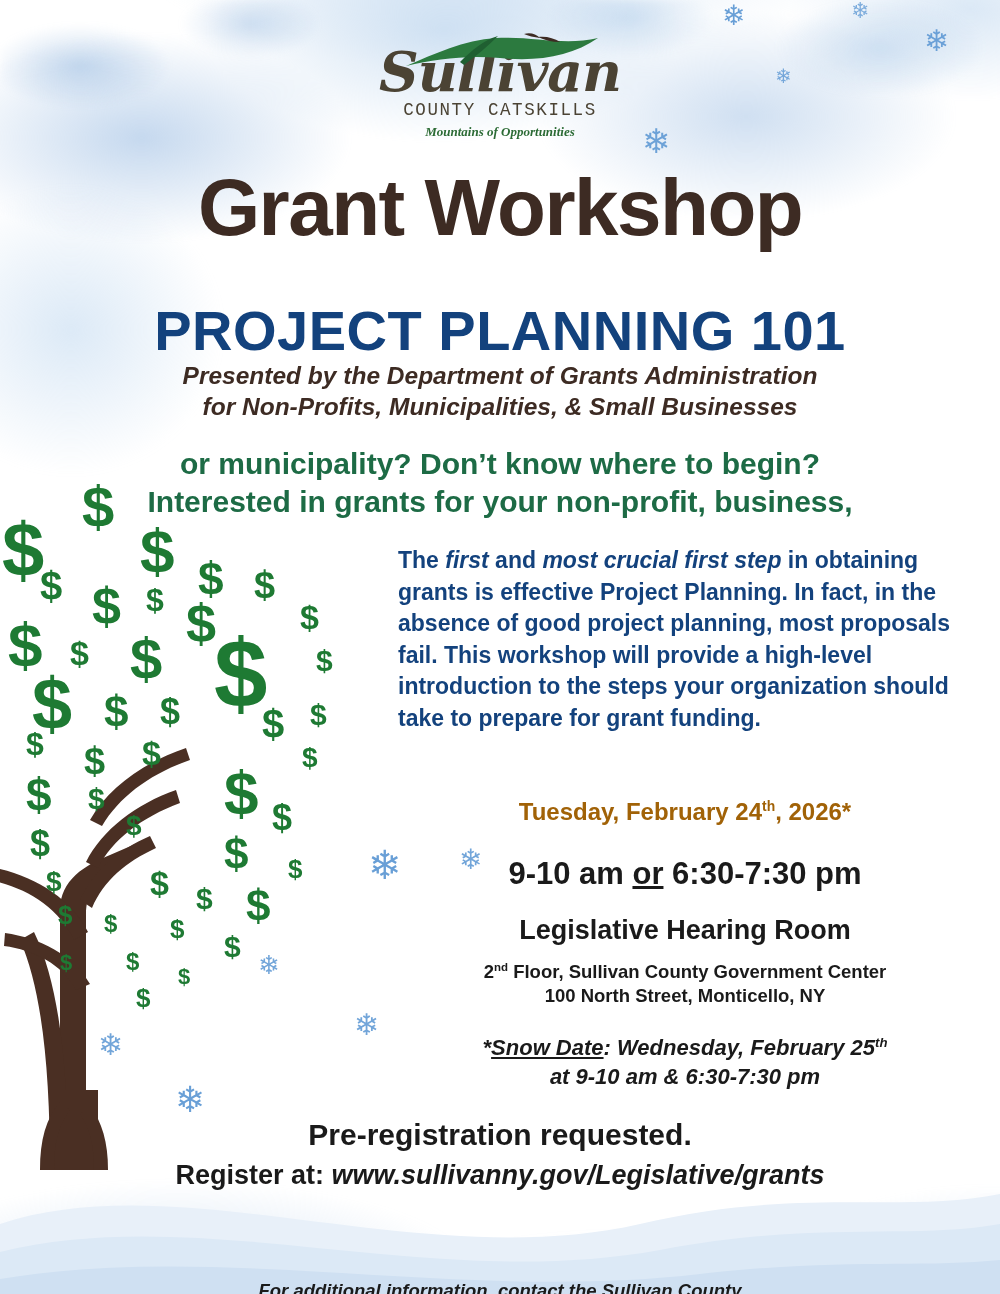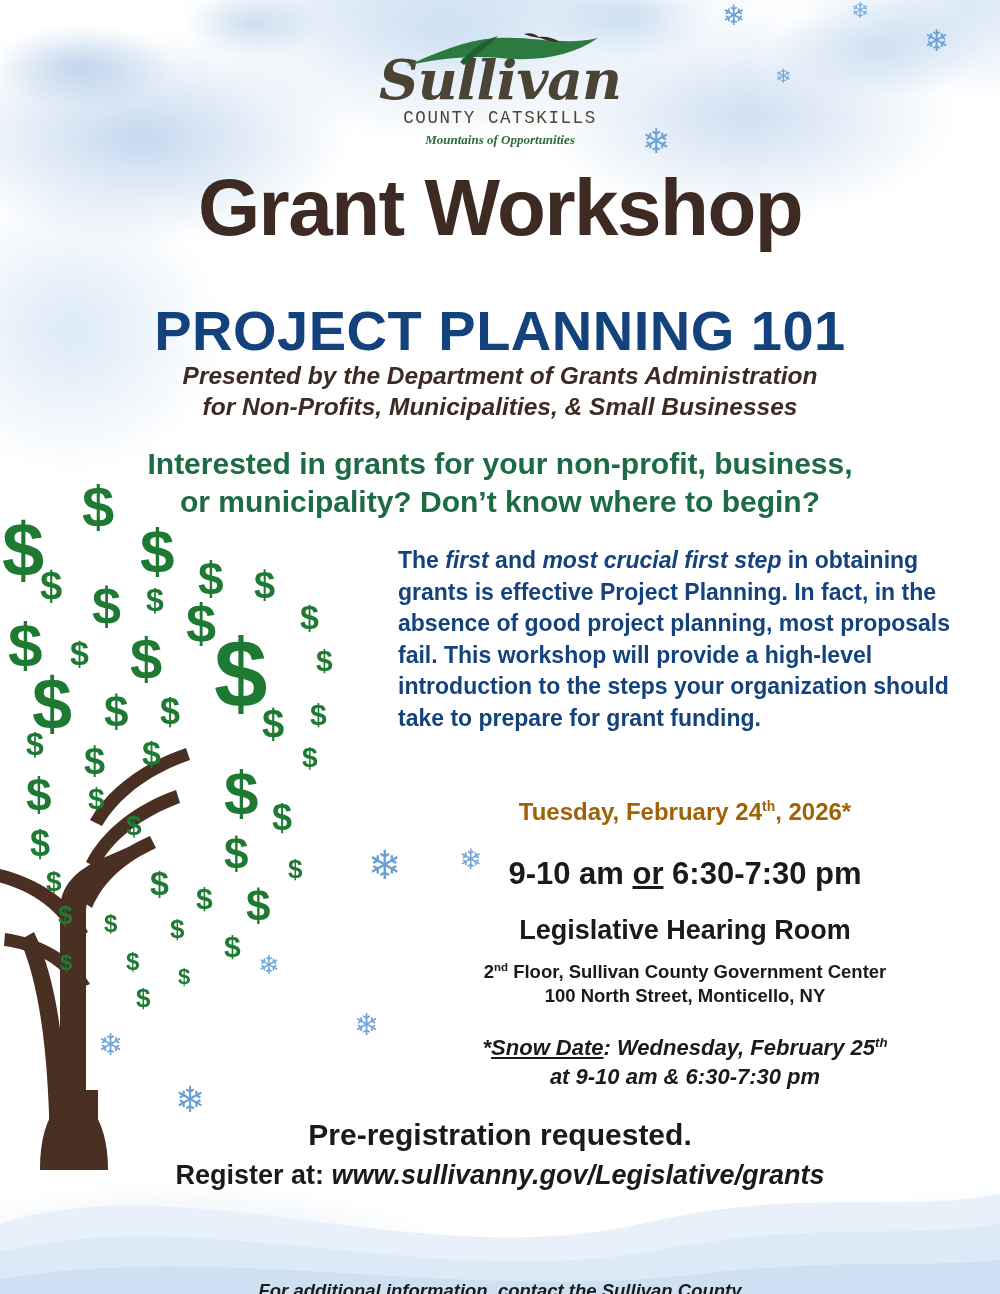--- a/index.html
+++ b/index.html
@@ -82,21 +82,21 @@
     height: 140px;
   }
   .logo-script {
     font-family: "DejaVu Serif", serif;
     font-style: italic;
     font-weight: bold;
     font-size: 55px;
     color: #4b4334;
     letter-spacing: -1px;
     line-height: 60px;
-    margin-top: 32px;
+    margin-top: 24px;
   }
   .logo-sub {
     font-family: Liberation Mono, monospace;
     font-size: 17.5px;
     letter-spacing: 1.6px;
     color: #4b4334;
     font-weight: normal;
     margin-top: -2px;
   }
   .logo-tag {
@@ -397,22 +397,22 @@
 
   <div class="title">Grant Workshop</div>
   <div class="subtitle">PROJECT PLANNING 101</div>
 
   <div class="presented">
     <div>Presented by the Department of Grants Administration</div>
     <div>for Non-Profits, Municipalities, &amp;  Small Businesses</div>
   </div>
 
   <div class="hook">
+    <div>or municipality? Don’t know where to begin?</div>
     <div>Interested in grants for your non-profit, business,</div>
-    <div>or municipality? Don’t know where to begin?</div>
   </div>
 
   <div class="body-copy">The <i>first</i> and <i>most crucial first step</i> in obtaining grants is effective Project Planning. In fact, in the absence of good project planning, most proposals fail. This workshop will provide a high-level introduction to the steps your organization should take to prepare for grant funding.</div>
 
   <div class="date-line">Tuesday, February 24<sup>th</sup>, 2026*</div>
   <div class="time-line">9-10 am <u>or</u> 6:30-7:30 pm</div>
   <div class="venue">Legislative Hearing Room</div>
   <div class="venue-addr">
     <div>2<sup>nd</sup> Floor, Sullivan County Government Center</div>
     <div>100 North Street, Monticello, NY</div>

